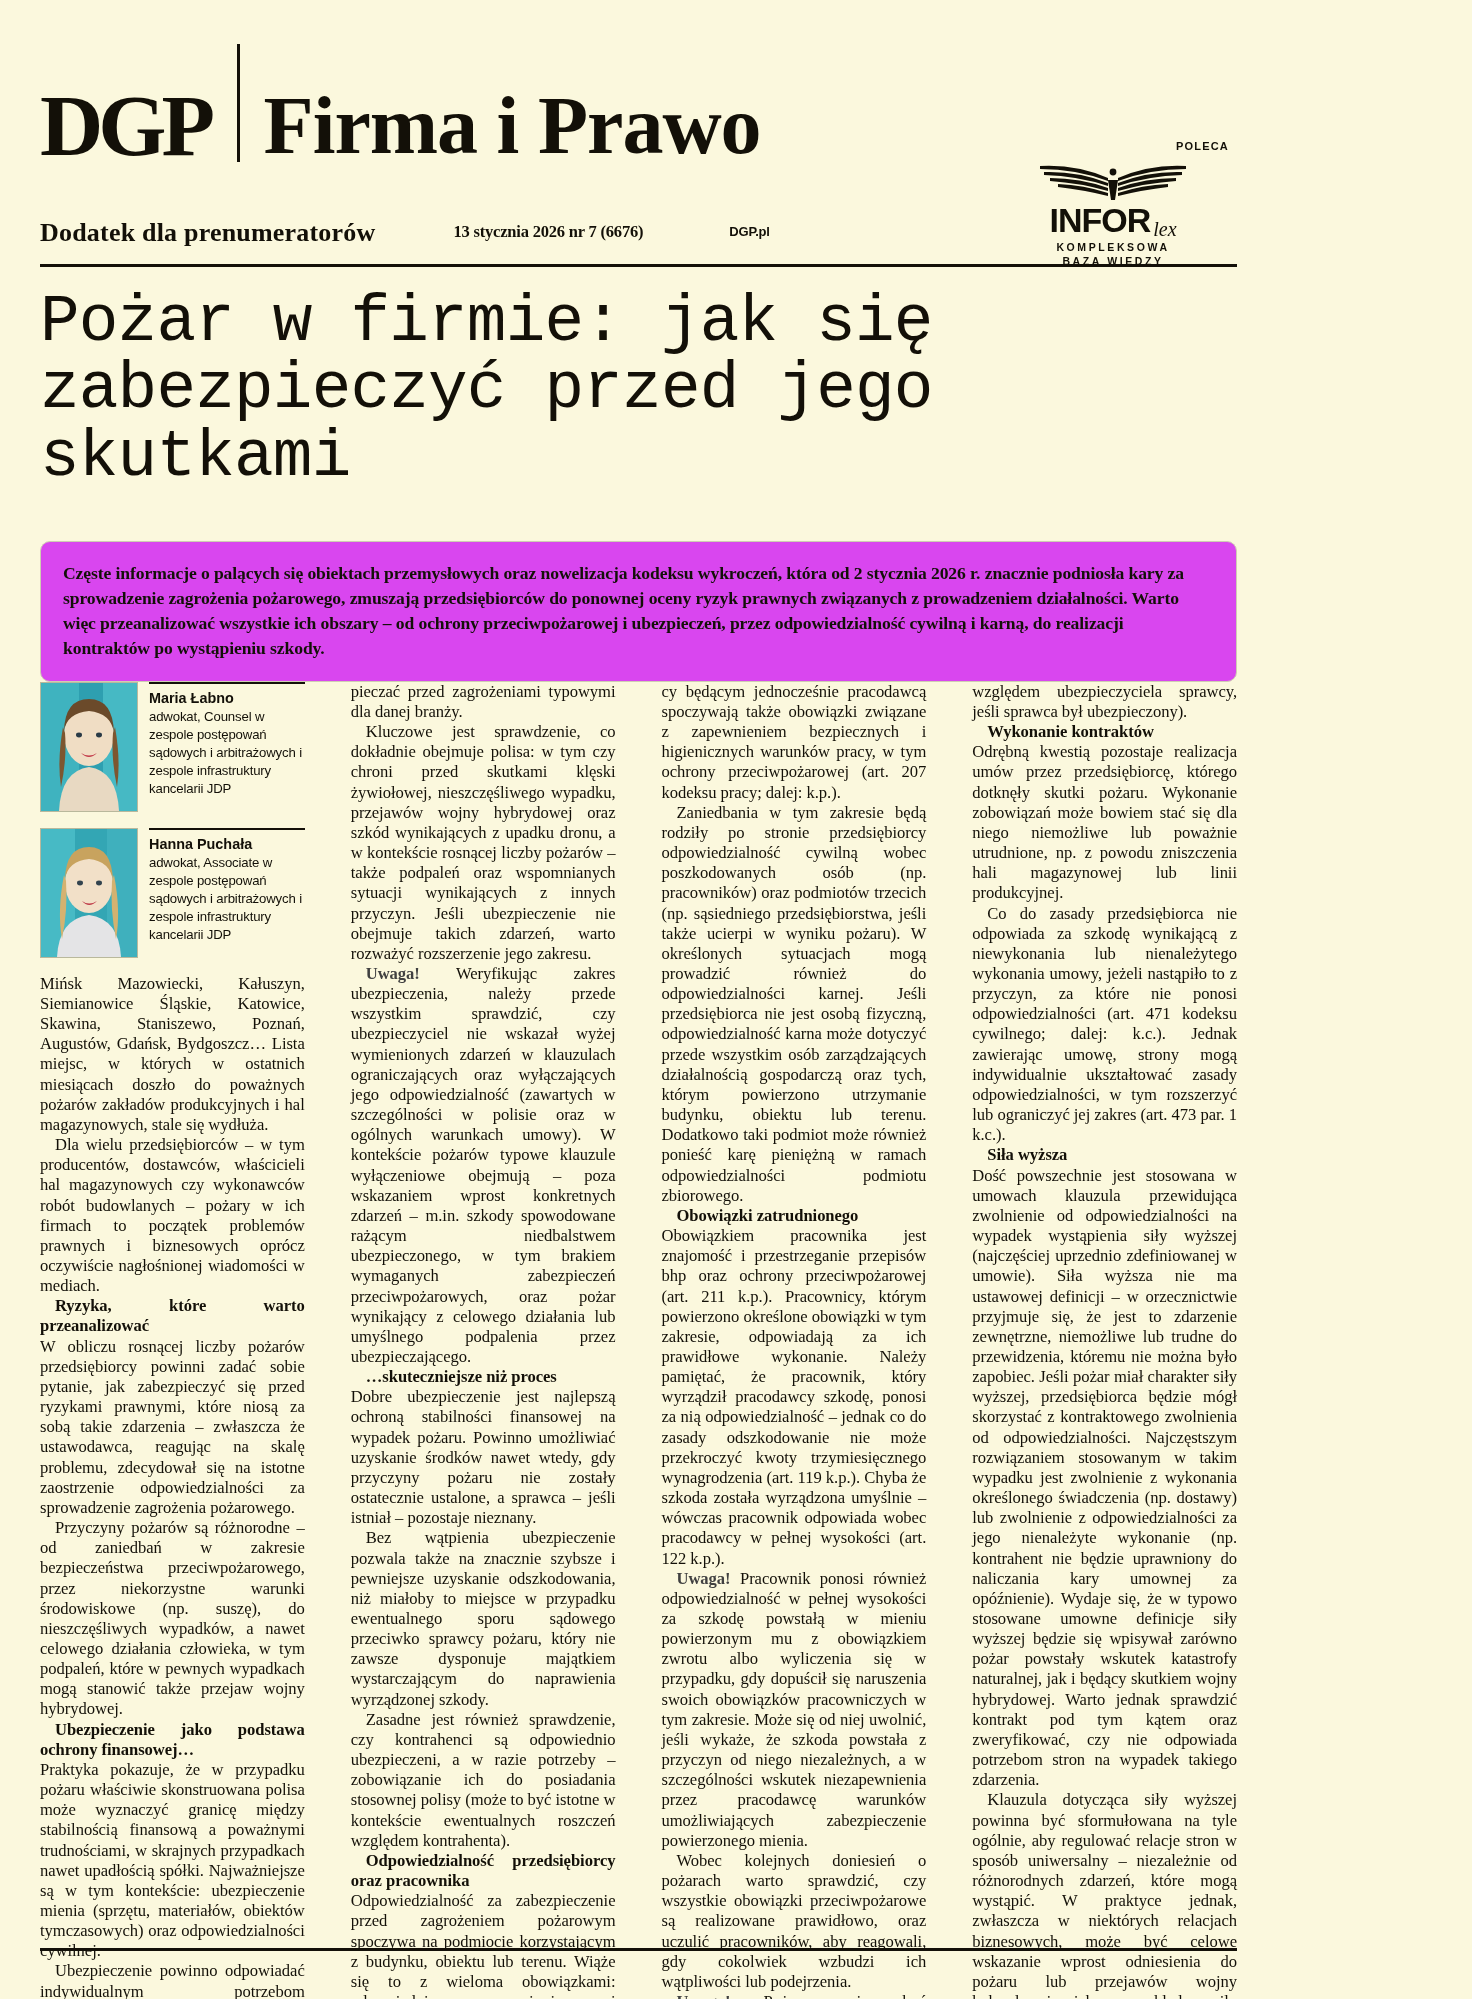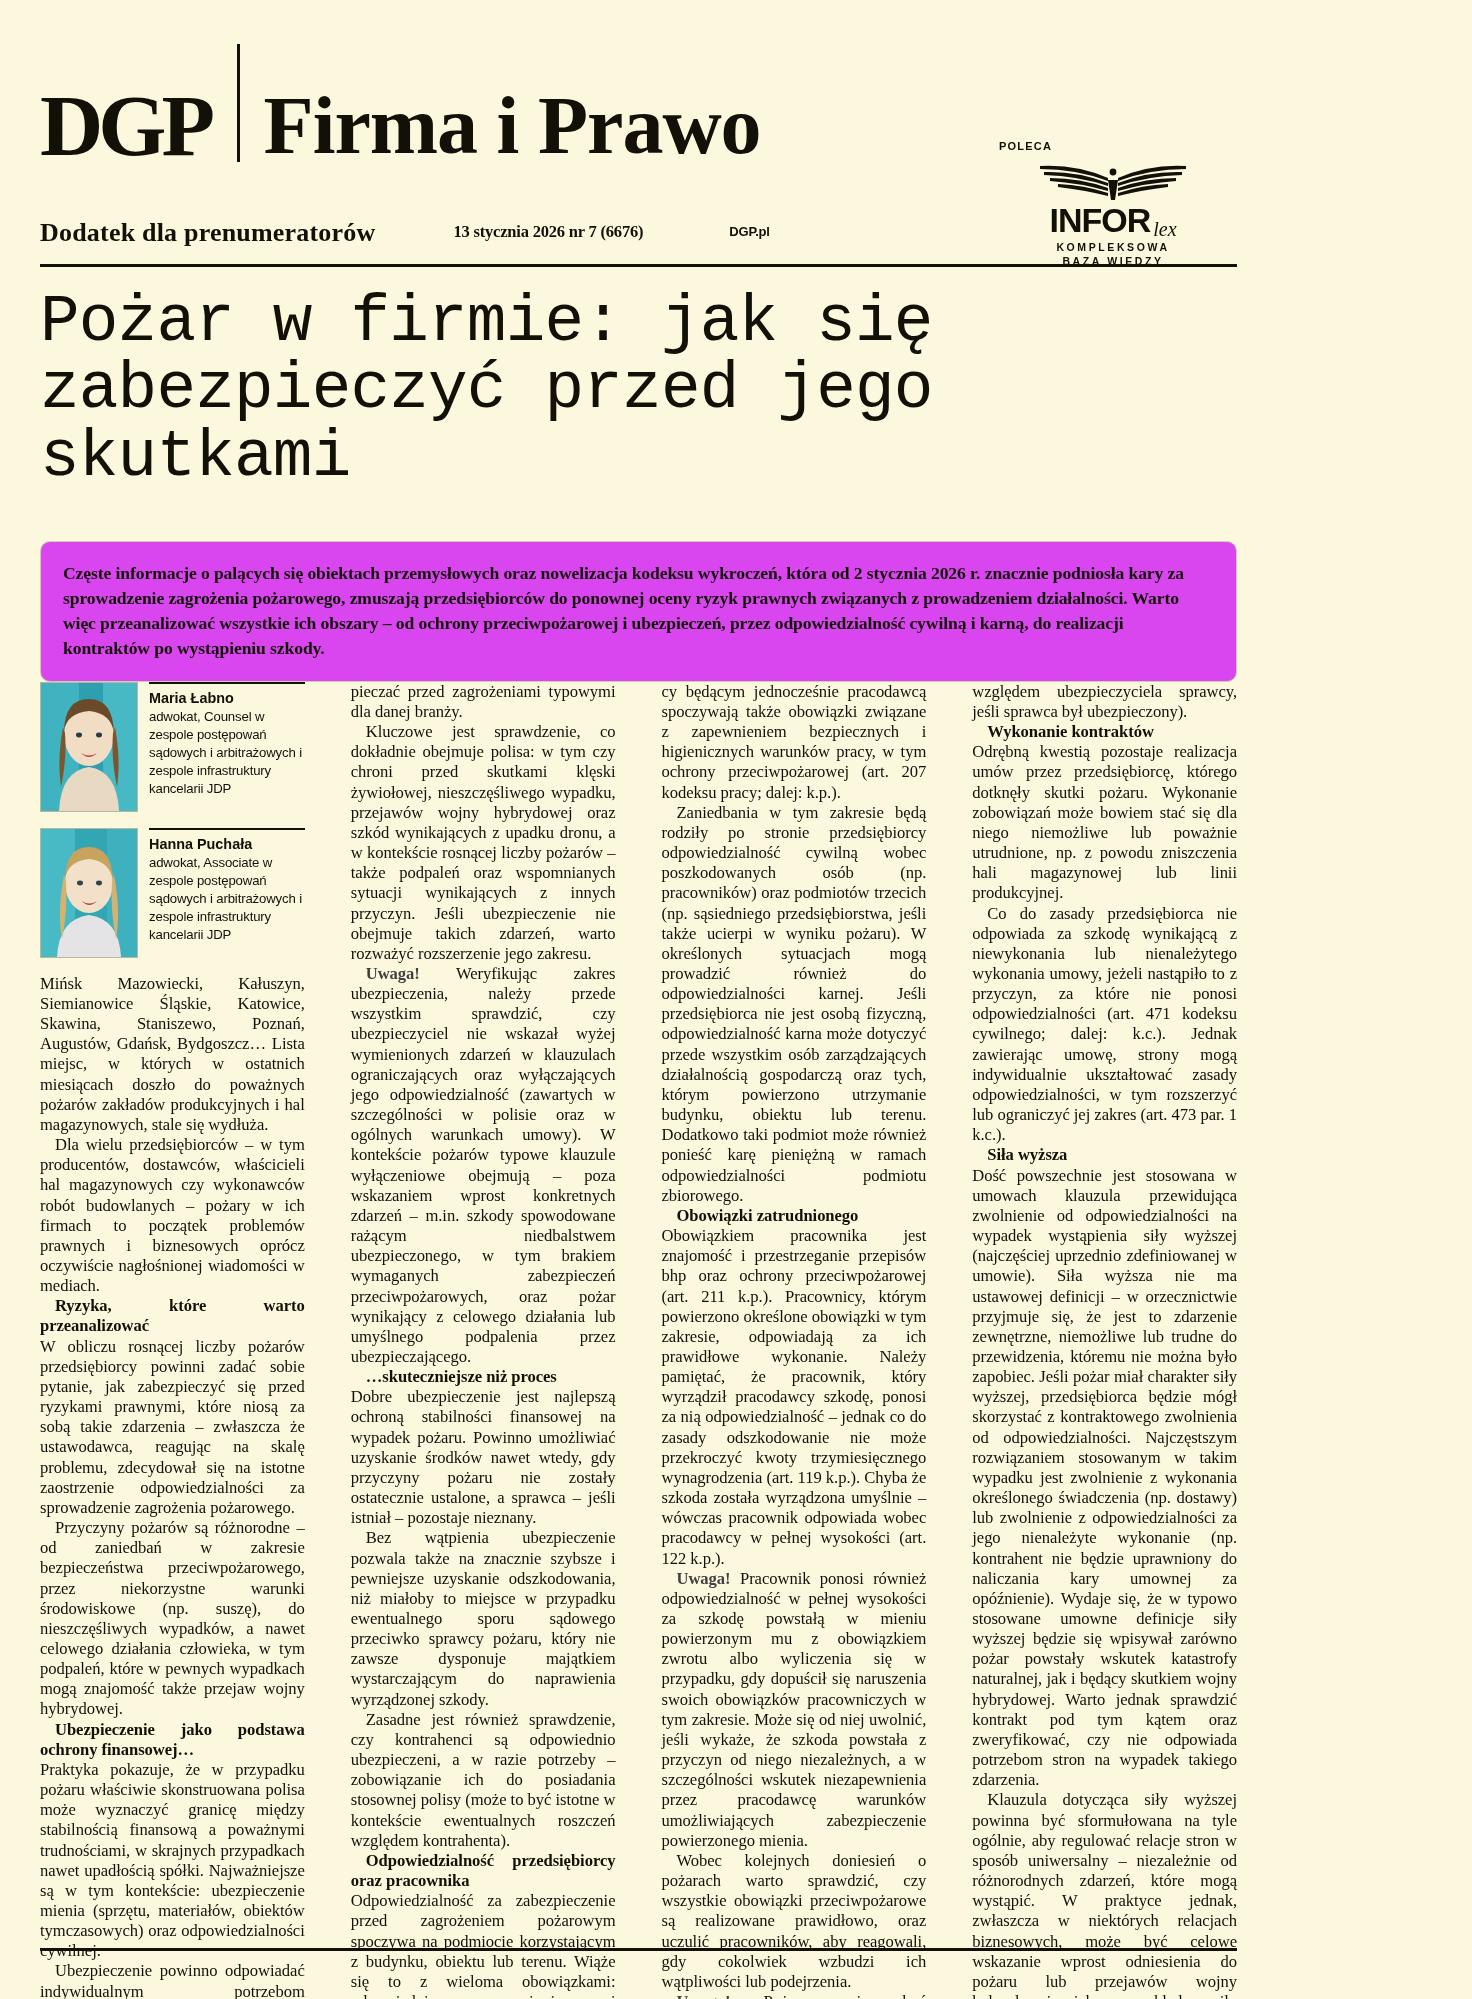--- a/index.html
+++ b/index.html
@@ -35,21 +35,21 @@
   .sectionname{
     font-family:"Liberation Serif", serif;
     font-weight:700;font-size:82px;line-height:.86;
     letter-spacing:-1px;
   }
 
   .poleca{
     position:absolute;right:8px;top:140px;
     font-family:"Liberation Sans", sans-serif;
     font-weight:700;font-size:11px;letter-spacing:1.2px;
-    text-align:left;width:230px;
+    text-align:right;width:230px;
   }
   .inforblock{
     position:absolute;right:6px;top:160px;width:236px;text-align:center;
   }
   .infor-bird{display:block;margin:0 auto 1px auto;}
   .infor-word{
     font-family:"Liberation Sans", sans-serif;
     font-weight:700;font-size:34px;letter-spacing:-1px;line-height:1;
     display:inline-block;
   }
@@ -289,21 +289,21 @@
           <div class="topline"></div>
           <div class="authorname">Hanna Puchała</div>
           <div class="authorrole">adwokat, Associate w zespole postępowań sądowych i arbitrażowych i zespole infrastruktury kancelarii JDP</div>
         </div>
       </div>
 
       <p class="nofirst">Mińsk Mazowiecki, Kałuszyn, Siemianowice Śląskie, Katowice, Skawina, Staniszewo, Poznań, Augustów, Gdańsk, Bydgoszcz… Lista miejsc, w których w ostatnich miesiącach doszło do poważnych pożarów zakładów produkcyjnych i hal magazynowych, stale się wydłuża.</p>
       <p>Dla wielu przedsiębiorców – w tym producentów, dostawców, właścicieli hal magazynowych czy wykonawców robót budowlanych – pożary w ich firmach to początek problemów prawnych i biznesowych oprócz oczywiście nagłośnionej wiadomości w mediach.</p>
       <p class="subhead">Ryzyka, które warto przeanalizować</p>
       <p class="nofirst">W obliczu rosnącej liczby pożarów przedsiębiorcy powinni zadać sobie pytanie, jak zabezpieczyć się przed ryzykami prawnymi, które niosą za sobą takie zdarzenia – zwłaszcza że ustawodawca, reagując na skalę problemu, zdecydował się na istotne zaostrzenie odpowiedzialności za sprowadzenie zagrożenia pożarowego.</p>
-      <p>Przyczyny pożarów są różnorodne – od zaniedbań w zakresie bezpieczeństwa przeciwpożarowego, przez niekorzystne warunki środowiskowe (np. suszę), do nieszczęśliwych wypadków, a nawet celowego działania człowieka, w tym podpaleń, które w pewnych wypadkach mogą znajomość także przejaw wojny hybrydowej.</p>
+      <p>Przyczyny pożarów są różnorodne – od zaniedbań w zakresie bezpieczeństwa przeciwpożarowego, przez niekorzystne warunki środowiskowe (np. suszę), do nieszczęśliwych wypadków, a nawet celowego działania człowieka, w tym podpaleń, które w pewnych wypadkach mogą stanowić także przejaw wojny hybrydowej.</p>
       <p class="subhead">Ubezpieczenie jako podstawa ochrony finansowej…</p>
       <p class="nofirst">Praktyka pokazuje, że w przypadku pożaru właściwie skonstruowana polisa może wyznaczyć granicę między stabilnością finansową a poważnymi trudnościami, w skrajnych przypadkach nawet upadłością spółki. Najważniejsze są w tym kontekście: ubezpieczenie mienia (sprzętu, materiałów, obiektów tymczasowych) oraz odpowiedzialności cywilnej.</p>
       <p>Ubezpieczenie powinno odpowiadać indywidualnym potrzebom przedsiębiorcy, tj. uwzględniać specyfikę prowadzonej przez niego działalności i zabez-</p>
     </div>
 
     <div class="col">
       <p class="nofirst">pieczać przed zagrożeniami typowymi dla danej branży.</p>
       <p>Kluczowe jest sprawdzenie, co dokładnie obejmuje polisa: w tym czy chroni przed skutkami klęski żywiołowej, nieszczęśliwego wypadku, przejawów wojny hybrydowej oraz szkód wynikających z upadku dronu, a w kontekście rosnącej liczby pożarów – także podpaleń oraz wspomnianych sytuacji wynikających z innych przyczyn. Jeśli ubezpieczenie nie obejmuje takich zdarzeń, warto rozważyć rozszerzenie jego zakresu.</p>
       <p><span class="uwaga">Uwaga!</span><span> Weryfikując zakres ubezpieczenia, należy przede wszystkim sprawdzić, czy ubezpieczyciel nie wskazał wyżej wymienionych zdarzeń w klauzulach ograniczających oraz wyłączających jego odpowiedzialność (zawartych w szczególności w polisie oraz w ogólnych warunkach umowy). W kontekście pożarów typowe klauzule wyłączeniowe obejmują – poza wskazaniem wprost konkretnych zdarzeń – m.in. szkody spowodowane rażącym niedbalstwem ubezpieczonego, w tym brakiem wymaganych zabezpieczeń przeciwpożarowych, oraz pożar wynikający z celowego działania lub umyślnego podpalenia przez ubezpieczającego.</span></p>
       <p class="subhead">…skuteczniejsze niż proces</p>

